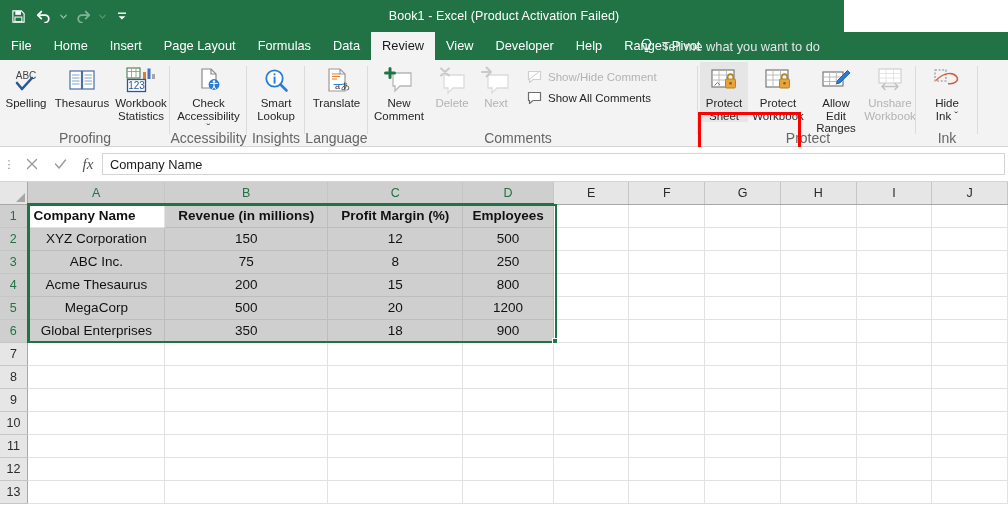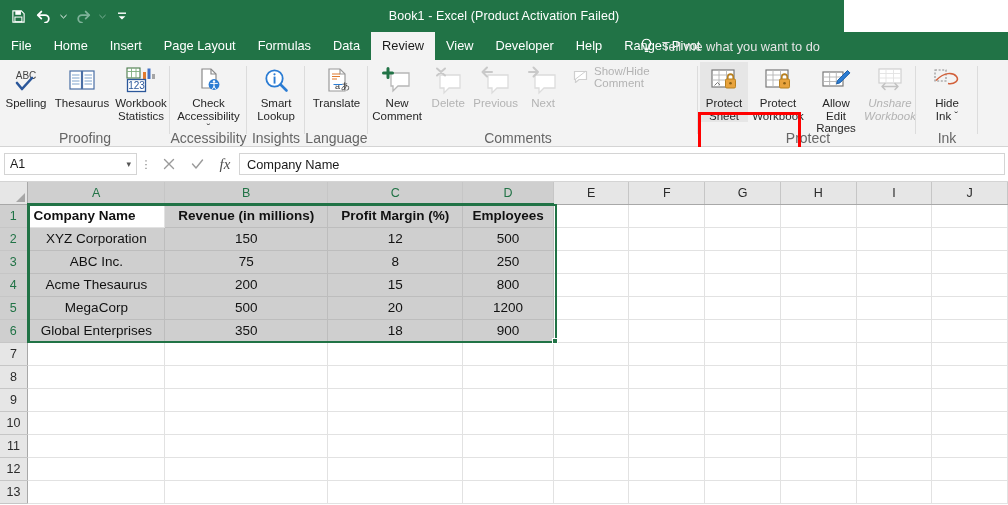--- a/index.html
+++ b/index.html
@@ -341,48 +341,47 @@
         </div>
         <div class="bigbtn dis" style="width:44px;">
           <span class="ico">
             <svg width="32" height="30" viewBox="0 0 32 30">
                 <path d="M8 9h20v13H17l-5 5v-5H8z" fill="#fff" stroke="#dcdcdc" stroke-width="1.3"></path>
                 <path d="M5 2.5l8 7M13 2.5l-8 7" stroke="#c9c9c9" stroke-width="2" stroke-linecap="round"></path>
               </svg>
           </span>
           <span class="lbl">Delete</span>
         </div>
-        <div class="bigbtn dis" style="width:54px;">
-          <span class="ico">
-            <svg width="32" height="30" viewBox="0 0 32 30">
-                <path d="M8 9h20v13H17l-5 5v-5H8z" fill="#fff" stroke="#dcdcdc" stroke-width="1.3"></path>
-                <path d="M12 6H3.5M7 1.5L2.5 6 7 10.5" fill="none" stroke="#c9c9c9" stroke-width="2" stroke-linecap="round" stroke-linejoin="round"></path>
-              </svg>
-          </span>
-          <span class="lbl">Previous</span>
-        </div>
         <div class="bigbtn dis" style="width:38px;">
           <span class="ico">
             <svg width="32" height="30" viewBox="0 0 32 30">
                 <path d="M8 9h20v13H17l-5 5v-5H8z" fill="#fff" stroke="#dcdcdc" stroke-width="1.3"></path>
                 <path d="M2 6h9M6.5 1.5L11 6l-4.5 4.5" fill="none" stroke="#c9c9c9" stroke-width="2" stroke-linecap="round" stroke-linejoin="round"></path>
               </svg>
           </span>
           <span class="lbl">Next</span>
         </div>
         <div style="padding-top:4px; margin-left:4px;">
           <div class="smallrow dis">
             <span class="sico">
               <svg width="15" height="13" viewBox="0 0 15 13">
                   <path d="M1.5 1.5h12v8H6l-3.5 3v-3h-1z" fill="#fff" stroke="#cfcfcf" stroke-width="1.2"></path>
                   <path d="M2 9.5L13 1" stroke="#cfcfcf" stroke-width="1"></path>
                 </svg>
             </span>
             <span>Show/Hide Comment</span>
           </div>
+          <div class="smallrow">
+            <span class="sico">
+              <svg width="15" height="13" viewBox="0 0 15 13">
+                  <path d="M1.5 1.5h12v8H6l-3.5 3v-3h-1z" fill="#fff" stroke="#6e6e6e" stroke-width="1.2"></path>
+                </svg>
+            </span>
+            <span>Show All Comments</span>
+          </div>
         </div>
       </div>
       <div class="grp-title" style="left:50px; width:200px;">Comments</div>
       <div class="grp-sep" style="left:329px;"></div>
     </div>
 
     <div class="grp" style="left:698px; width:218px;">
       <div class="items" style="left:2px;">
         <div class="bigbtn hot" style="width:48px;">
           <span class="ico">
@@ -415,21 +414,21 @@
           <span class="ico">
             <svg width="32" height="30" viewBox="0 0 32 30">
                 <rect x="3" y="6" width="20" height="14" fill="#fff" stroke="#7a7a7a" stroke-width="1.2"></rect>
                 <path d="M3 11h20M3 15.5h20M9.6 6v14M16.3 6v14" stroke="#b4b4b4" stroke-width=".9"></path>
                 <path d="M27.5 4.5l2.4 2.4-10 10-3.3.9.9-3.3z" fill="#2b7cd3" stroke="#1a5ea8" stroke-width="1"></path>
               </svg>
           </span>
           <span class="lbl">Allow Edit</span>
           <span class="lbl">Ranges</span>
         </div>
-        <div class="bigbtn dis" style="width:52px;font-style:italic;">
+        <div class="bigbtn dis" style="width:52px;">
           <span class="ico">
             <svg width="32" height="30" viewBox="0 0 32 30">
                 <rect x="5" y="3" width="22" height="14" fill="#fff" stroke="#d0d0d0" stroke-width="1.2"></rect>
                 <path d="M5 7.5h22M5 12h22M12 3v14M19.5 3v14" stroke="#e2e2e2" stroke-width=".9"></path>
                 <path d="M8 20.5h16M11 17.5l-3 3 3 3M21 17.5l3 3-3 3" fill="none" stroke="#c2c2c2" stroke-width="1.5" stroke-linecap="round" stroke-linejoin="round"></path>
               </svg>
           </span>
           <span class="lbl">Unshare</span>
           <span class="lbl">Workbook</span>
         </div>
@@ -452,24 +451,20 @@
         </div>
       </div>
       <div class="grp-title">Ink</div>
       <div class="grp-sep" style="left:61px;"></div>
     </div>
 
     <div class="redbox"></div>
   </div>
 
   <div class="fbar">
-    <div class="namebox">
-      <span>A1</span>
-      <span class="nb-caret">▾</span>
-    </div>
     <div class="fb-dots">⋮</div>
     <div class="fb-icons">
       <div class="fb-ic">
         <svg width="12" height="12" viewBox="0 0 12 12">
             <path d="M1.5 1.5l9 9M10.5 1.5l-9 9" stroke="#9a9a9a" stroke-width="1.4" stroke-linecap="round"></path>
           </svg>
       </div>
       <div class="fb-ic">
         <svg width="13" height="12" viewBox="0 0 13 12">
             <path d="M1.5 6l3.5 4L11.5 2" fill="none" stroke="#9a9a9a" stroke-width="1.4" stroke-linecap="round" stroke-linejoin="round"></path>

